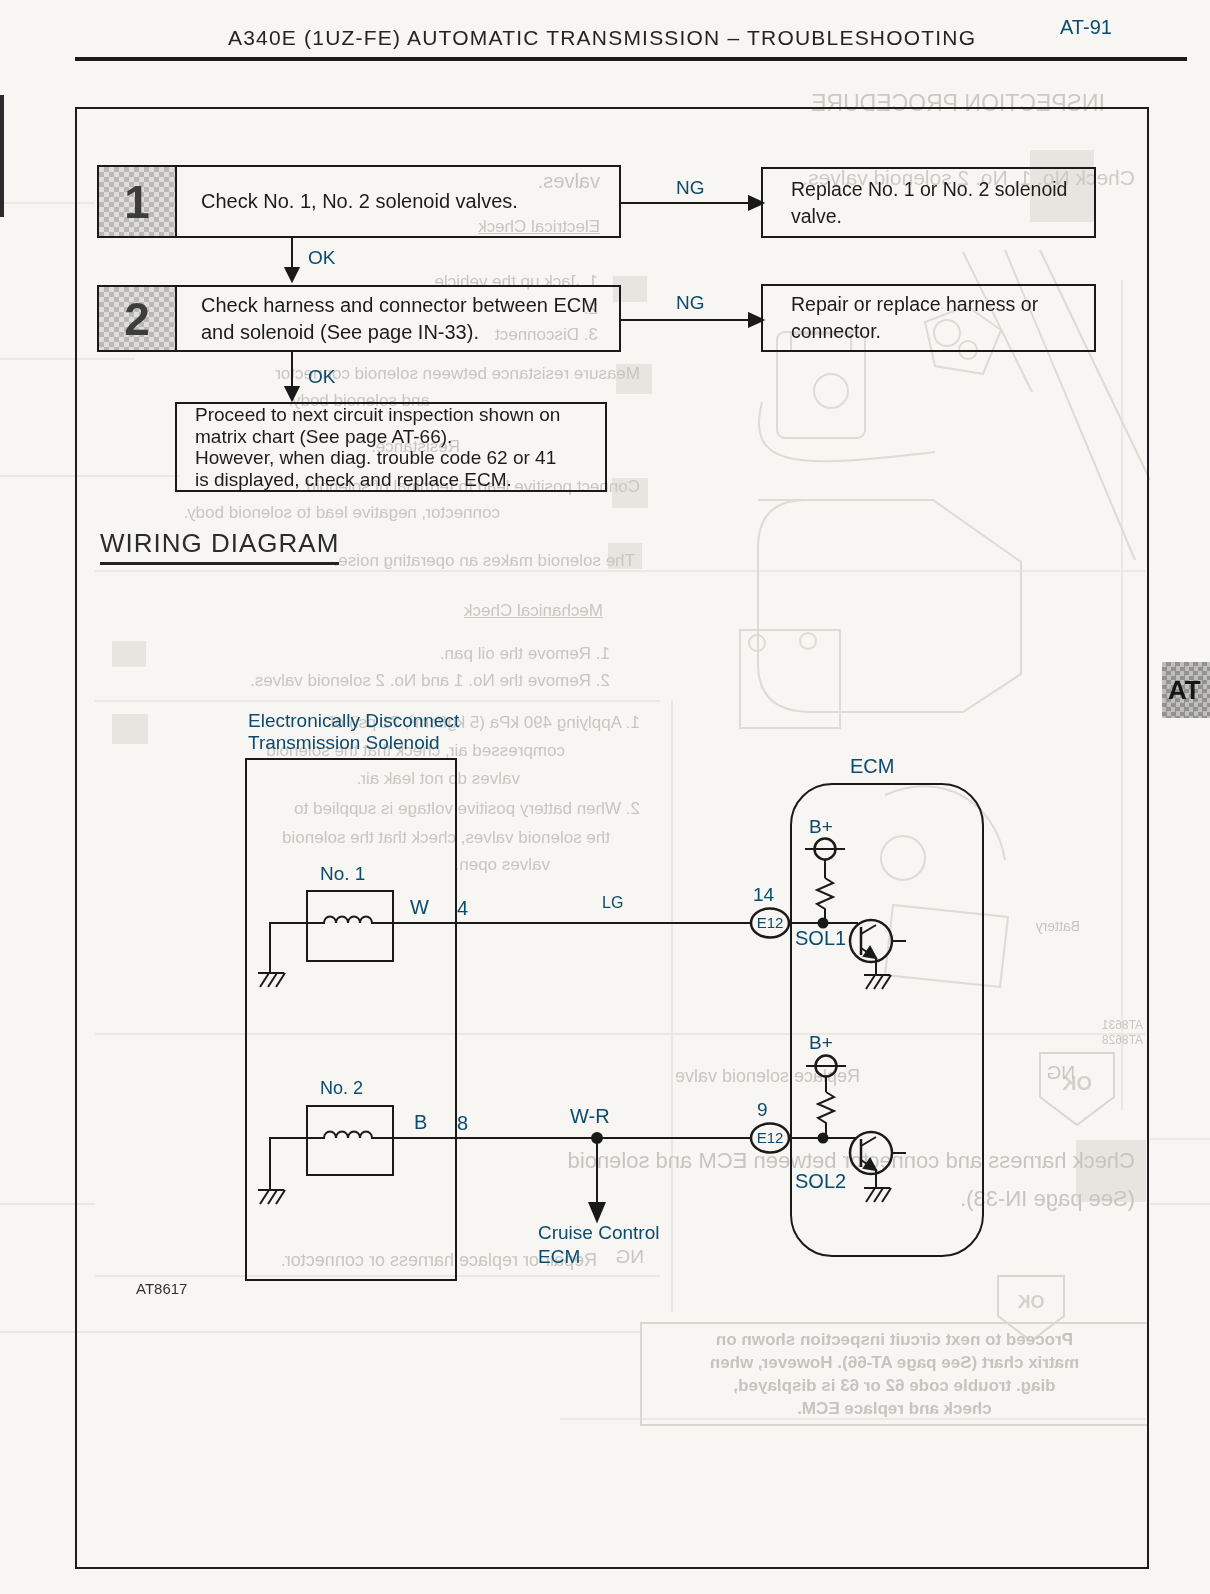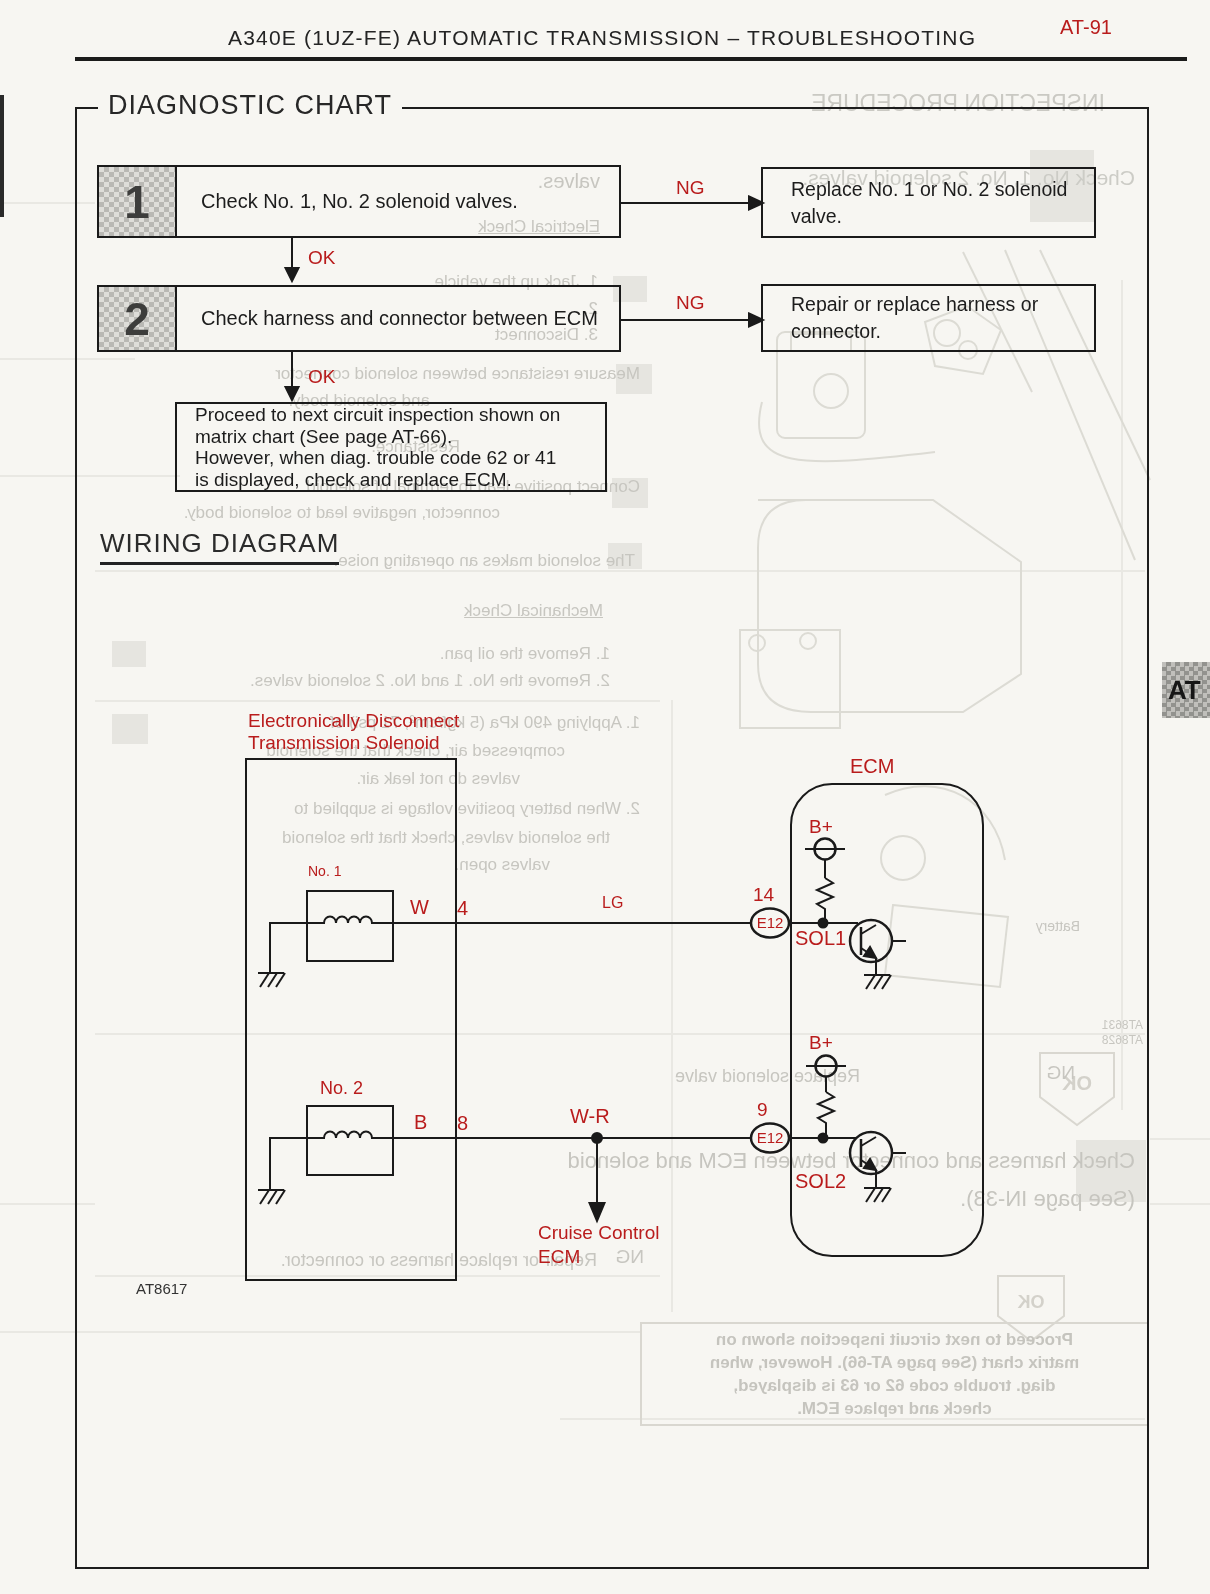--- a/index.html
+++ b/index.html
@@ -1,19 +1,19 @@
 <!DOCTYPE html>
 <html><head>
 <meta charset="utf-8">
 <style>
   html,body{margin:0;padding:0;background:#e8e8e6;}
   .page{position:relative;width:1210px;height:1594px;background:#f7f6f2;
         font-family:"Liberation Sans",sans-serif;color:#1c1c1c;overflow:hidden;}
   .abs{position:absolute;}
-  .lbl{position:absolute;white-space:nowrap;color:#b91c1c;}
+  .lbl{position:absolute;white-space:nowrap;color:#0c4a6e;}
   .b{font-weight:normal;}
   .ghost{position:absolute;color:#c7c6c0;transform:scaleX(-1);white-space:nowrap;
          text-align:left;line-height:1.2;}
   .ghost.u{text-decoration:underline;}
   .fbox{position:absolute;border:2.5px solid #1a1a1a;background:transparent;}
   .fbox .fbox-text{position:absolute;left:0;top:0;right:0;bottom:0;display:flex;
         flex-direction:column;justify-content:center;font-size:20px;line-height:27px;}
   .numtab{position:absolute;left:0;top:0;bottom:0;width:76px;border-right:2.5px solid #1a1a1a;
         display:flex;align-items:center;justify-content:center;
         font-size:46px;font-weight:bold;color:#3d3d3c;
@@ -127,40 +127,40 @@
     <div>diag. trouble code 62 or 63 is displayed,</div>
     <div>check and replace ECM.</div>
   </div>
 
   <div class="abs" style="left:0;top:95px;width:4px;height:122px;background:#2a2a2a;"></div>
   <span class="lbl b" style="left:228px;top:26px;font-size:21px;letter-spacing:1.2px;color:#242424;">A340E (1UZ-FE) AUTOMATIC TRANSMISSION – TROUBLESHOOTING</span>
   <span class="lbl b" style="left:1060px;top:16px;font-size:20px;">AT-91</span>
   <div class="abs" style="left:75px;top:57px;width:1112px;height:4px;background:#1b1b1b;"></div>
 
   <div class="abs" style="left:75px;top:107px;width:1070px;height:1458px;border:2px solid #1d1d1d;"></div>
-  <span class="lbl b" style="left:98px;top:90px;font-size:27px;letter-spacing:1px;background:#f7f6f2;padding:0 10px;color:#272727;">DIAGNOSTIC CHART</span>
 
   <div class="fbox" style="left:97px;top:165px;width:520px;height:69px;">
     <div class="numtab">1</div>
     <div class="fbox-text" style="padding-left:102px;">
       <span>Check No. 1, No. 2 solenoid valves.</span>
     </div>
   </div>
   <span class="lbl" style="left:676px;top:177px;font-size:19px;">NG</span>
   <div class="fbox" style="left:761px;top:167px;width:331px;height:67px;">
     <div class="fbox-text" style="padding-left:28px;font-size:19.5px;">
       <span>Replace No. 1 or No. 2 solenoid valve.</span>
     </div>
   </div>
   <span class="lbl" style="left:308px;top:247px;font-size:19px;">OK</span>
 
   <div class="fbox" style="left:97px;top:285px;width:520px;height:63px;">
     <div class="numtab">2</div>
     <div class="fbox-text" style="padding-left:102px;">
       <span>Check harness and connector between ECM</span>
+      <span>and solenoid (See page IN-33).</span>
     </div>
   </div>
   <span class="lbl" style="left:676px;top:292px;font-size:19px;">NG</span>
   <div class="fbox" style="left:761px;top:284px;width:331px;height:64px;">
     <div class="fbox-text" style="padding-left:28px;font-size:19.5px;">
       <span>Repair or replace harness or connector.</span>
     </div>
   </div>
   <span class="lbl" style="left:308px;top:366px;font-size:19px;">OK</span>
 
@@ -173,21 +173,21 @@
     </div>
   </div>
 
   <span class="lbl b" style="left:100px;top:528px;font-size:26px;letter-spacing:1px;border-bottom:3px solid #222;padding-bottom:3px;color:#2b2b2b;">WIRING DIAGRAM</span>
 
   <div class="abs" style="left:245px;top:758px;width:208px;height:519px;border:2.5px solid #1a1a1a;"></div>
   <span class="lbl" style="left:248px;top:710px;font-size:19px;">Electronically Disconnect</span>
   <span class="lbl" style="left:248px;top:732px;font-size:19px;">Transmission Solenoid</span>
 
   <div class="abs" style="left:306px;top:890px;width:84px;height:68px;border:2.5px solid #1a1a1a;"></div>
-  <span class="lbl" style="left:308px;top:863px;font-size:14px;">No. 1</span>
+  <span class="lbl" style="left:320px;top:863px;font-size:19px;">No. 1</span>
   <div class="abs" style="left:306px;top:1105px;width:84px;height:67px;border:2.5px solid #1a1a1a;"></div>
   <span class="lbl" style="left:320px;top:1078px;font-size:18px;">No. 2</span>
 
   <div class="abs" style="left:790px;top:783px;width:190px;height:470px;border:2.5px solid #1a1a1a;border-radius:42px;"></div>
   <span class="lbl" style="left:850px;top:755px;font-size:20px;">ECM</span>
 
   <svg class="abs" style="left:0;top:0;" width="1210" height="1594" viewBox="0 0 1210 1594" stroke="#1a1a1a" stroke-width="2" fill="none">
 
     <g>
       <line x1="619" y1="203" x2="749" y2="203"></line>

